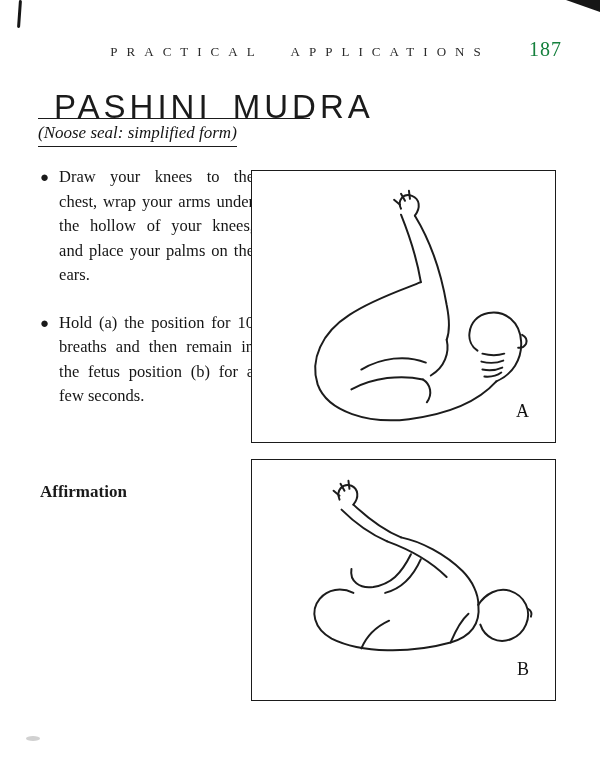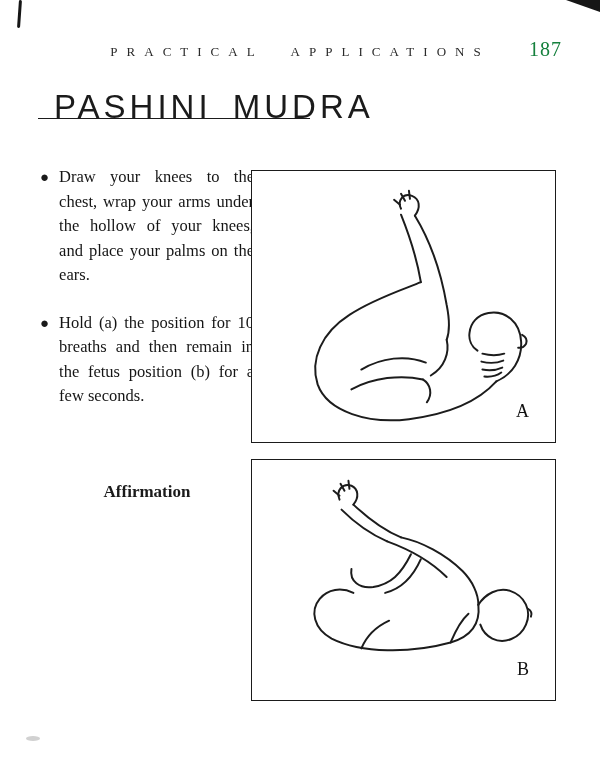--- a/index.html
+++ b/index.html
@@ -54,21 +54,21 @@
   .bullets{position:absolute;left:40px;top:165px;width:214px;}
   .bullet{display:flex;gap:10px;margin-bottom:23px;}
   .bullet .dot{flex:0 0 auto;font-size:15px;line-height:24.5px;}
   .bullet .btxt{
     font-size:16.5px;line-height:24.5px;text-align:justify;
     color:#151515;
   }
 
   .affirmation{
     position:absolute;left:40px;top:482px;width:214px;
-    text-align:center;
+    text-align:left;
   }
   .affirmation .ah{font-weight:bold;font-size:17px;margin-bottom:3px;}
   .affirmation .at{
     font-style:italic;font-size:16.5px;line-height:24px;
     padding:0 16px;
   }
 
   .effect{
     position:absolute;left:38px;top:595px;width:222px;
     font-size:16.5px;line-height:25px;color:#151515;
@@ -96,20 +96,21 @@
 
   <div class="artifact tl"></div>
   <div class="artifact tr"></div>
   <div class="artifact bl"></div>
 
   <div class="running-header">PRACTICAL APPLICATIONS</div>
   <div class="page-number">187</div>
 
   <div class="title">PASHINI MUDRA</div>
   <div class="title-rule"></div>
+  <div class="subtitle">(Noose seal: simplified form)</div>
 
   <div class="bullets">
     <div class="bullet">
       <span class="dot">●</span>
       <span class="btxt">Draw your knees to the chest, wrap your arms under the hollow of your knees, and place your palms on the ears.</span>
     </div>
     <div class="bullet">
       <span class="dot">●</span>
       <span class="btxt">Hold (a) the position for 10 breaths and then remain in the fetus position (b) for a few seconds.</span>
     </div>

